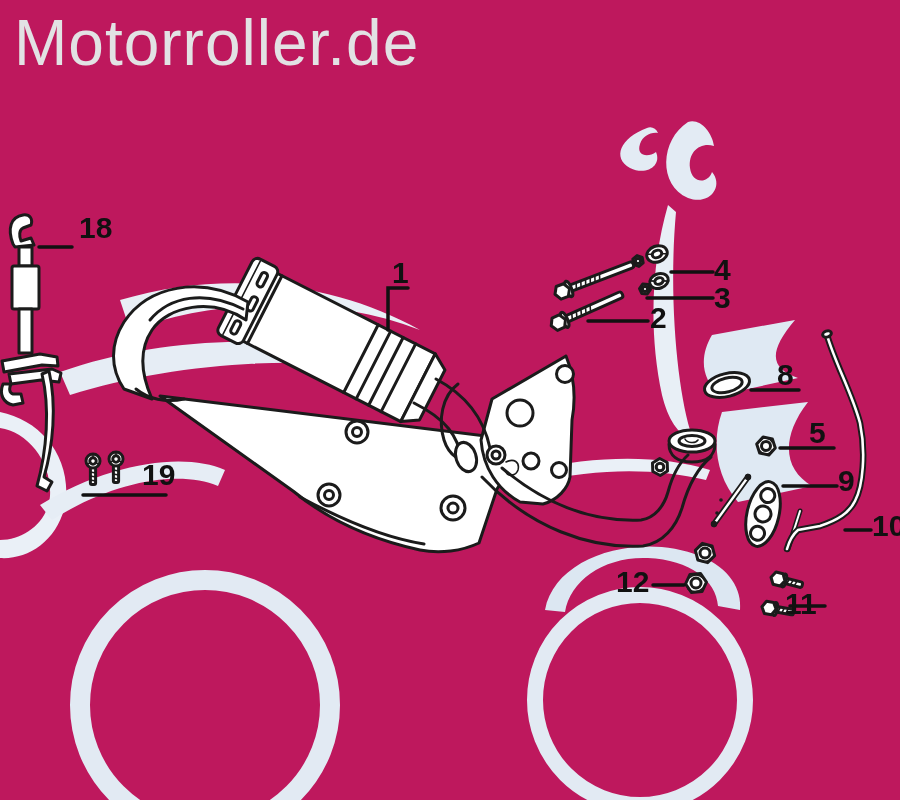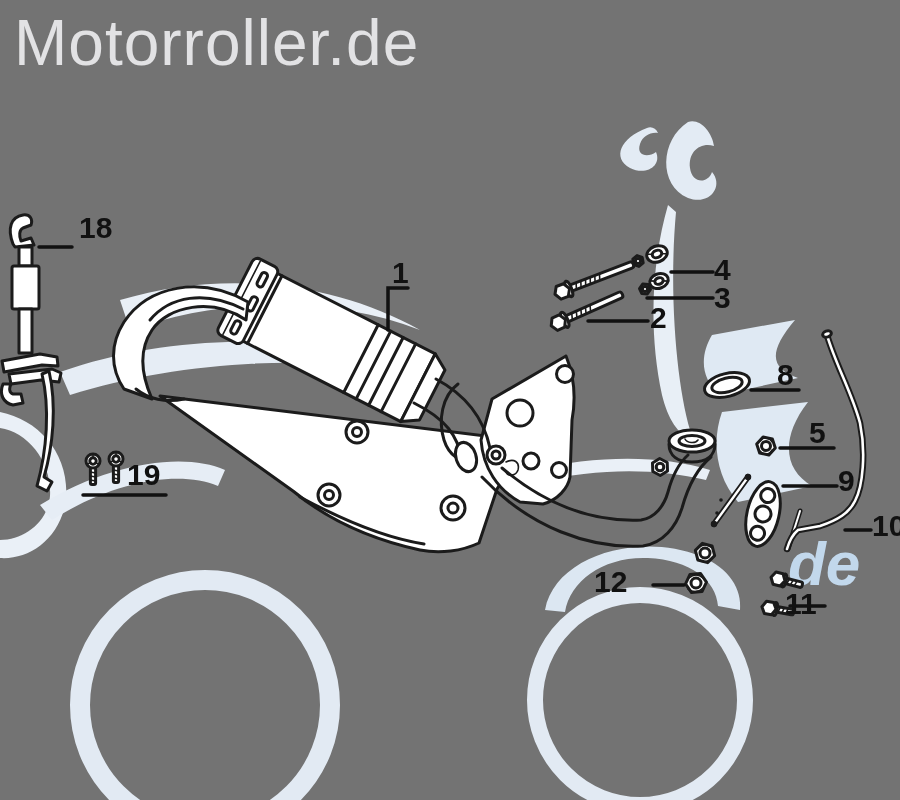--- a/index.html
+++ b/index.html
@@ -1,16 +1,16 @@
 <!DOCTYPE html>
 <html><head>
 <meta charset="utf-8">
 <style>
   html,body{margin:0;padding:0;background:#fff;}
-  .canvas{position:relative;width:900px;height:800px;background:#737373;overflow:hidden;
+  .canvas{position:relative;width:900px;height:800px;background:#be185d;overflow:hidden;
           font-family:"Liberation Sans", sans-serif;}
   
   .wm-top{position:absolute;left:14px;top:6px;font-size:64px;font-weight:400;
           color:#e2e2e4;letter-spacing:1px;z-index:1;white-space:nowrap;}
   .wm-bottom{position:absolute;left:6px;top:548px;font-size:136px;font-weight:700;
           font-style:italic;color:#e3e3e5;letter-spacing:-2px;z-index:1;white-space:nowrap;}
   .wm-de{position:absolute;left:788px;top:528px;font-size:62px;font-weight:700;
           font-style:italic;color:#c2d8ec;z-index:1;}
   svg{position:absolute;left:0;top:0;}
   #wm-shapes{z-index:0;}
@@ -39,21 +39,20 @@
       <path d="M0,412 C40,420 70,455 66,500 C60,540 28,560 0,558 L0,540 C24,540 48,522 50,496 C52,462 28,432 0,428 Z" fill="#eaf0f7"></path>
       <path d="M40,505 C110,462 185,452 225,470 L218,486 C180,470 115,480 52,520 Z" fill="#e6edf5"></path>
       <path d="M530,470 C600,455 660,455 710,470 L706,480 C655,468 600,468 535,482 Z" fill="#eaf0f7"></path>
       <path d="M545,610 C555,555 640,532 700,556 C730,568 742,590 740,610 L718,606 C716,580 690,560 648,558 C605,556 570,580 565,612 Z" fill="#dce7f2"></path>
     </g>
     <circle cx="205" cy="705" r="125" fill="none" stroke="#e2eaf3" stroke-width="20"></circle>
     <circle cx="640" cy="700" r="105" fill="none" stroke="#e2eaf3" stroke-width="16"></circle>
   </svg>
 
   <div class="wm-top">Motorroller.de</div>
-  <div class="wm-de">de</div>
 
   <svg id="diagram" width="900" height="800" viewBox="0 0 900 800">
     <defs>
       <path id="hex" d="M10,0 L5,8.66 L-5,8.66 L-10,0 L-5,-8.66 L5,-8.66 Z" vector-effect="non-scaling-stroke"></path>
     </defs>
 
     <g>
       <path class="fw" d="M13,244 C7,228 11,217 23,215 C30,214 33,219 31,225 L23,228 C19,230 19,236 21,241 L31,238 L34,245 L15,247 Z"></path>
       <rect class="fw" x="19" y="247" width="13" height="19"></rect>
       <rect class="fw" x="12" y="266" width="27" height="43" rx="2"></rect>
@@ -260,16 +259,16 @@
 
   <div class="callout" style="left:392px;top:258px;">1</div>
   <div class="callout" style="left:650px;top:303px;">2</div>
   <div class="callout" style="left:714px;top:283px;">3</div>
   <div class="callout" style="left:714px;top:255px;">4</div>
   <div class="callout" style="left:809px;top:418px;">5</div>
   <div class="callout" style="left:777px;top:360px;">8</div>
   <div class="callout" style="left:838px;top:466px;">9</div>
   <div class="callout" style="left:872px;top:511px;">10</div>
   <div class="callout" style="left:785px;top:589px;">11</div>
-  <div class="callout" style="left:594px;top:567px;">12</div>
+  <div class="callout" style="left:616px;top:567px;">12</div>
   <div class="callout" style="left:39px;top:213px;margin-left:40px;">18</div>
-  <div class="callout" style="left:127px;top:460px;text-align:right;">19</div>
+  <div class="callout" style="left:142px;top:460px;text-align:right;">19</div>
 </div>
 
 </body></html>

